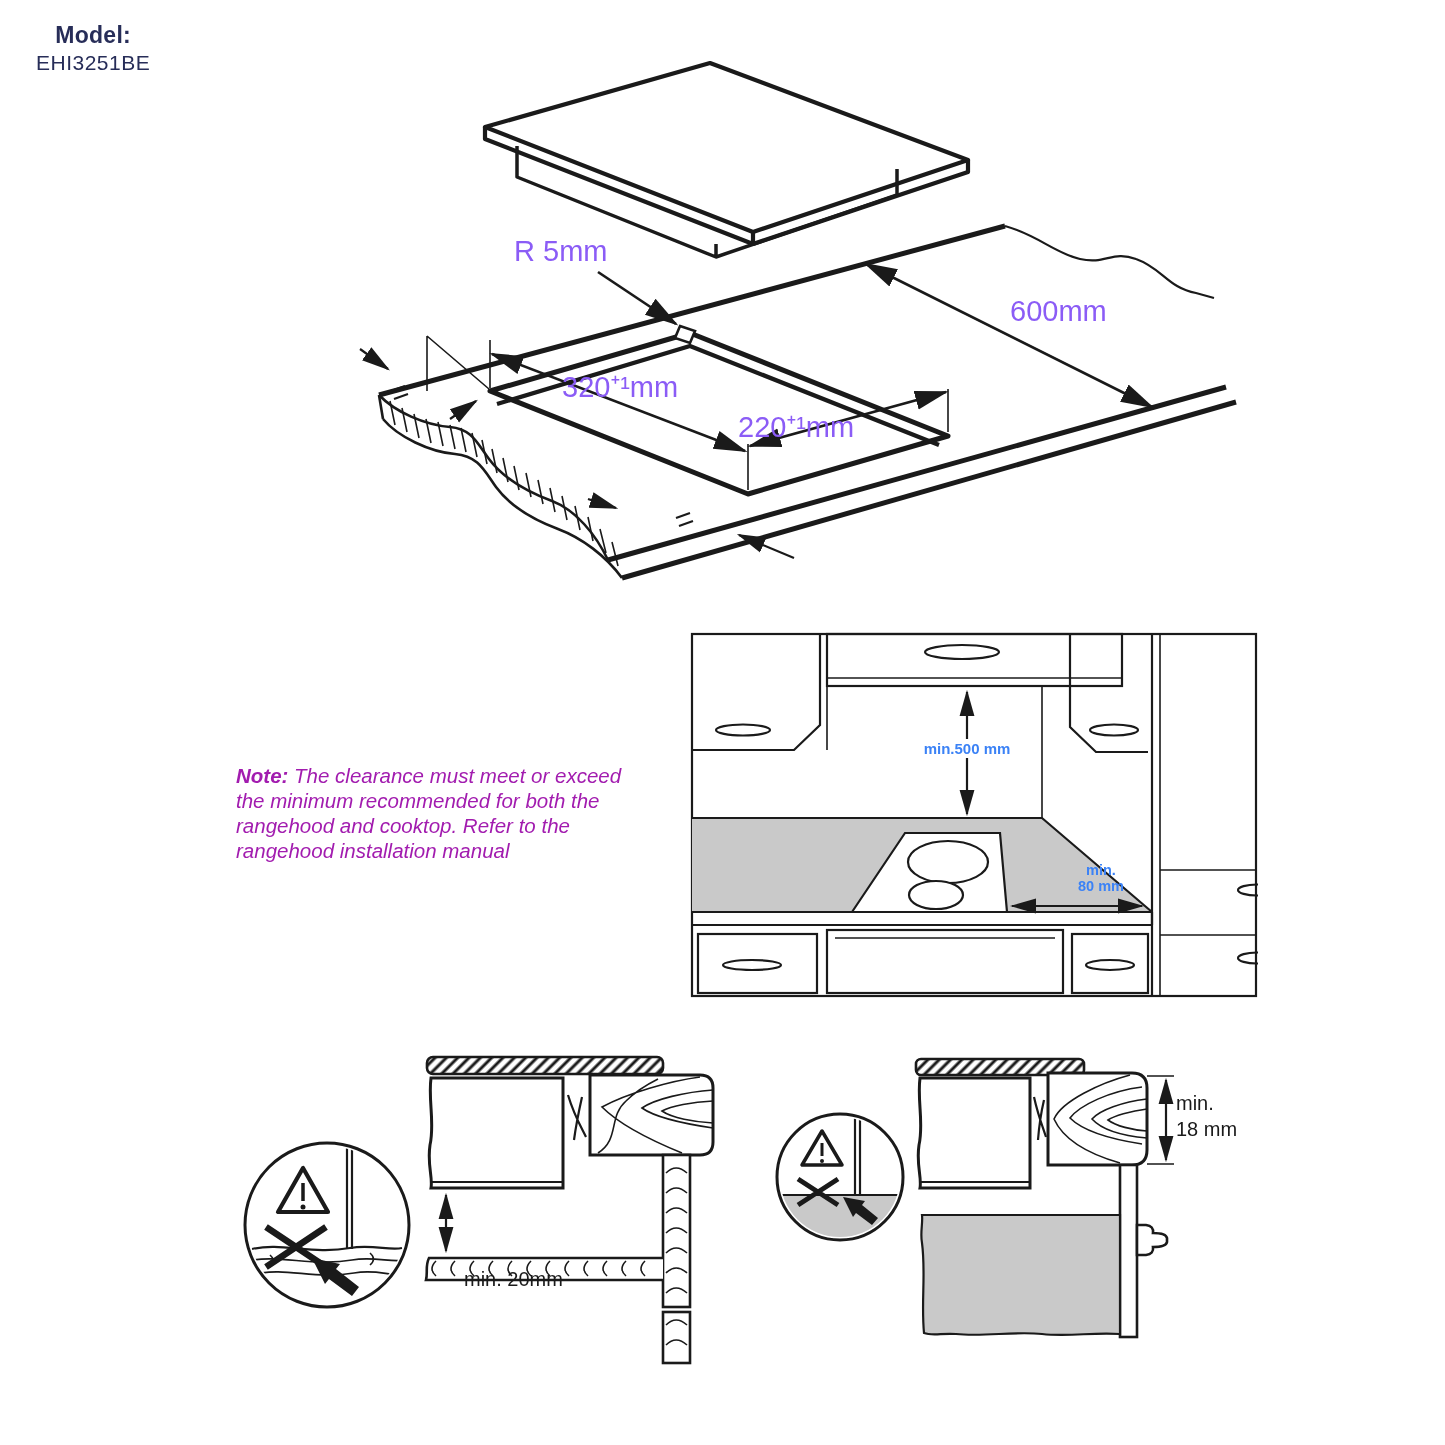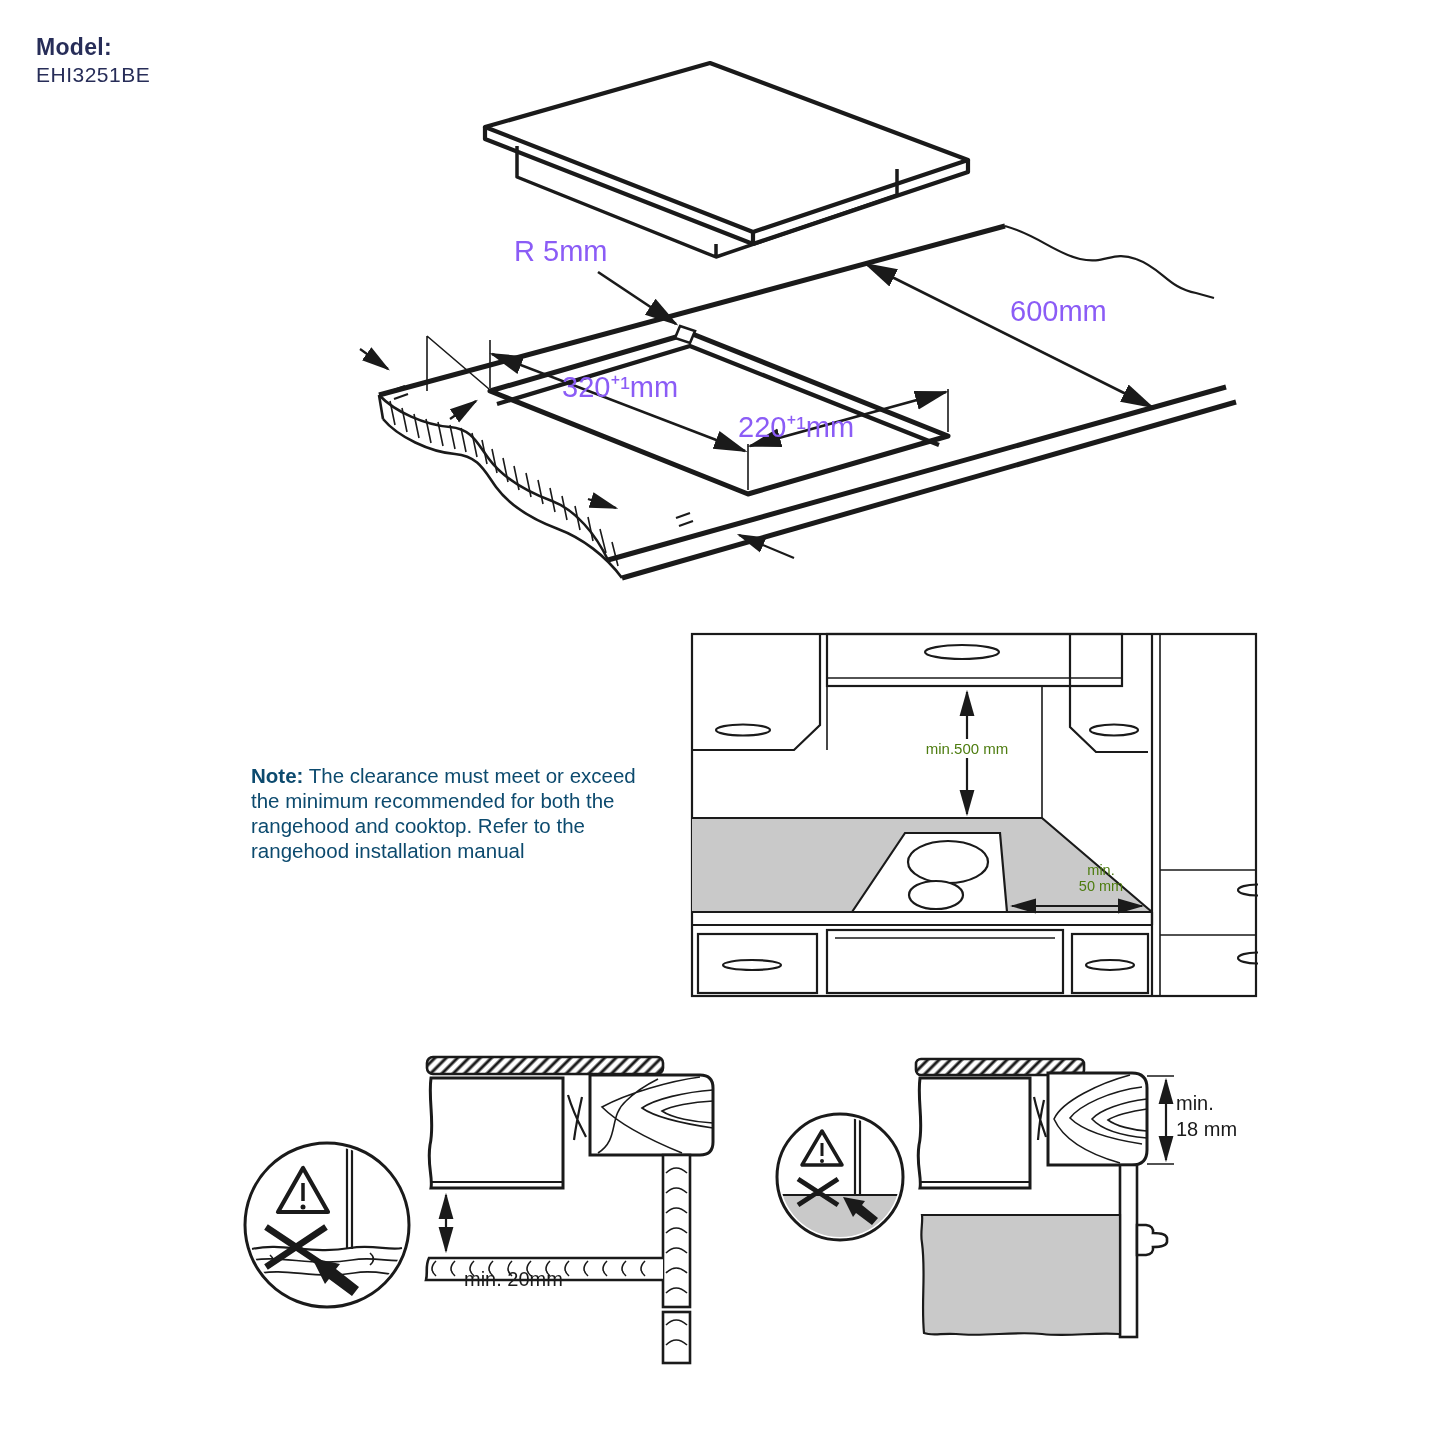--- a/index.html
+++ b/index.html
@@ -1,26 +1,26 @@
 <!DOCTYPE html>
 <html><head>
 <meta charset="utf-8">
 <style>
   html,body{margin:0;padding:0;background:#fff;}
   #canvas{position:relative;width:1445px;height:1445px;background:#fff;overflow:hidden;
           font-family:"Liberation Sans", sans-serif;}
   .abs{position:absolute;}
   
-  .model-block{left:36px;top:34px;color:#272d58;}
+  .model-block{left:36px;top:22px;color:#272d58;text-align:center;}
   .model-title{font-size:23px;font-weight:bold;letter-spacing:.3px;}
   .model-num{font-size:21px;margin-top:2px;letter-spacing:.5px;}
   .dim{font-size:29px;color:#8b5cf6;white-space:nowrap;}
-  .note{left:251px;top:763px;width:388px;font-size:20.5px;line-height:25px;color:#0c4a6e;}
+  .note{left:236px;top:763px;width:388px;font-size:20.5px;line-height:25px;color:#a21caf;font-style:italic;}
   .note .nb{font-weight:bold;}
-  .kd-label{font-size:15px;font-weight:normal;color:#4d7c0f;white-space:nowrap;}
+  .kd-label{font-size:15px;font-weight:bold;color:#3b82f6;white-space:nowrap;}
   .min500{left:903px;top:739px;width:128px;text-align:center;background:#fff;padding:1px 0;}
   .min50{left:1058px;top:862px;width:86px;text-align:center;font-size:14.5px;line-height:16px;}
   .det-label{font-size:20px;color:#1a1a1a;white-space:nowrap;}
   .min38{line-height:26px;}
   .footer{left:30px;top:1396px;font-size:17.5px;color:#6e6e6e;letter-spacing:.2px;}
   
   .ln{fill:none;stroke:#1a1a1a;}
   .fw{fill:#ffffff;stroke:#1a1a1a;}
   .fb{fill:#1a1a1a;stroke:none;}
   .fg{fill:#c9c9c9;stroke:none;}
@@ -233,21 +233,21 @@
   <div class="abs dim" style="left:738px;top:406px">220⁺¹mm</div>
 
   <div class="abs note">
     <span class="nb">Note:</span>
     <span>The clearance must meet or exceed the minimum recommended for both the rangehood and cooktop. Refer to the rangehood installation manual</span>
   </div>
 
   <div class="abs kd-label min500">min.500 mm</div>
   <div class="abs kd-label min50">
     <div>min.</div>
-    <div>50 mm</div>
+    <div>80 mm</div>
   </div>
 
   <div class="abs det-label" style="left:464px;top:1268px">min. 20mm</div>
   <div class="abs det-label min38" style="left:1176px;top:1090px">
     <div>min.</div>
     <div>18 mm</div>
   </div>
 
 
 </div>

